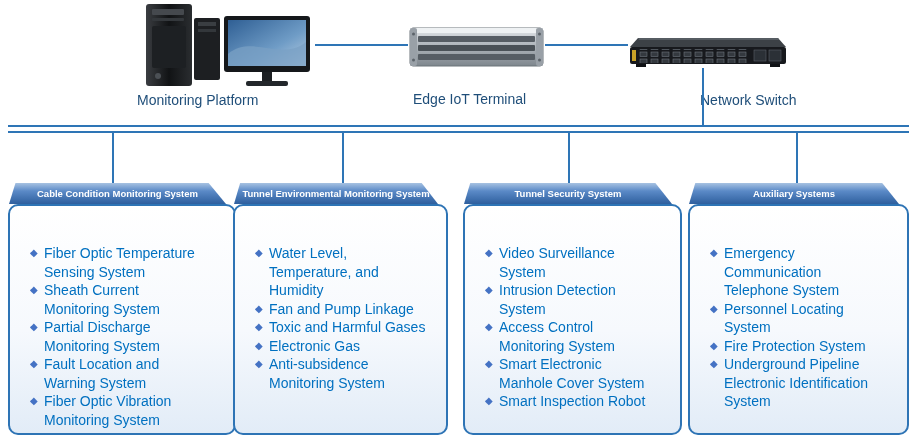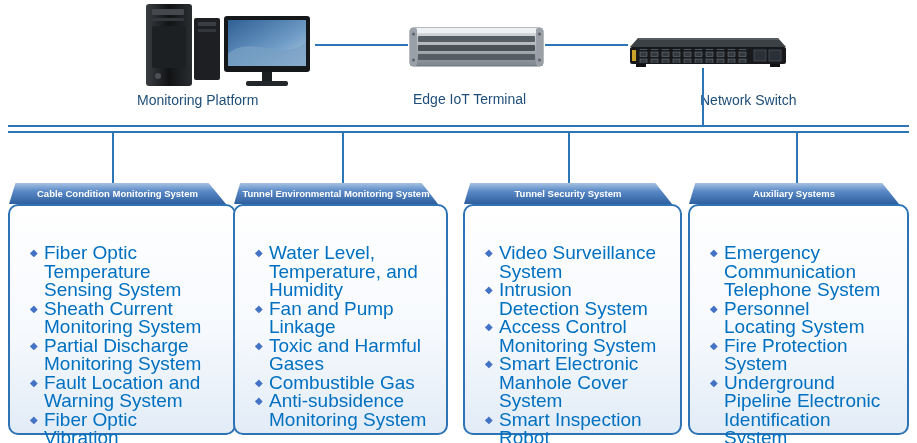--- a/index.html
+++ b/index.html
@@ -20,21 +20,21 @@
   }
   .banner-text { color:#ffffff; font-size:9.5px; font-weight:bold; white-space:nowrap; }
   .panel-body {
     position:absolute; left:0; right:0; top:21px; bottom:0;
     border:2px solid #2E74B5; border-radius:10px;
     background:linear-gradient(180deg,#ffffff 0%, #f6f9fd 55%, #e2ecf7 100%);
     padding:38px 6px 0 20px;
   }
   .item { display:flex; align-items:flex-start; }
   .diamond { color:#4472C4; font-size:10px; line-height:18.5px; flex:0 0 14px; }
-  .item-text { color:#0070C0; font-size:19px; line-height:18.5px; max-width:158px; }
+  .item-text { color:#0070C0; font-size:14px; line-height:18.5px; max-width:158px; }
 </style>
 </head>
 <body>
 
 <div id="canvas">
 
   <div class="device" style="left:140px; top:2px; width:175px; height:88px;">
     <svg width="175" height="88" viewBox="0 0 175 88">
       <defs>
         <linearGradient id="towerGrad" x1="0" y1="0" x2="1" y2="0">
@@ -162,21 +162,21 @@
       <div class="item">
         <span class="diamond">◆</span>
         <span class="item-text">Fan and Pump Linkage</span>
       </div>
       <div class="item">
         <span class="diamond">◆</span>
         <span class="item-text">Toxic and Harmful Gases</span>
       </div>
       <div class="item">
         <span class="diamond">◆</span>
-        <span class="item-text">Combustible Gas</span>
+        <span class="item-text">Electronic Gas</span>
       </div>
       <div class="item">
         <span class="diamond">◆</span>
         <span class="item-text">Anti-subsidence Monitoring System</span>
       </div>
     </div>
   </section>
 
   <section class="panel" style="left:463px; width:219px;">
     <div class="banner">

